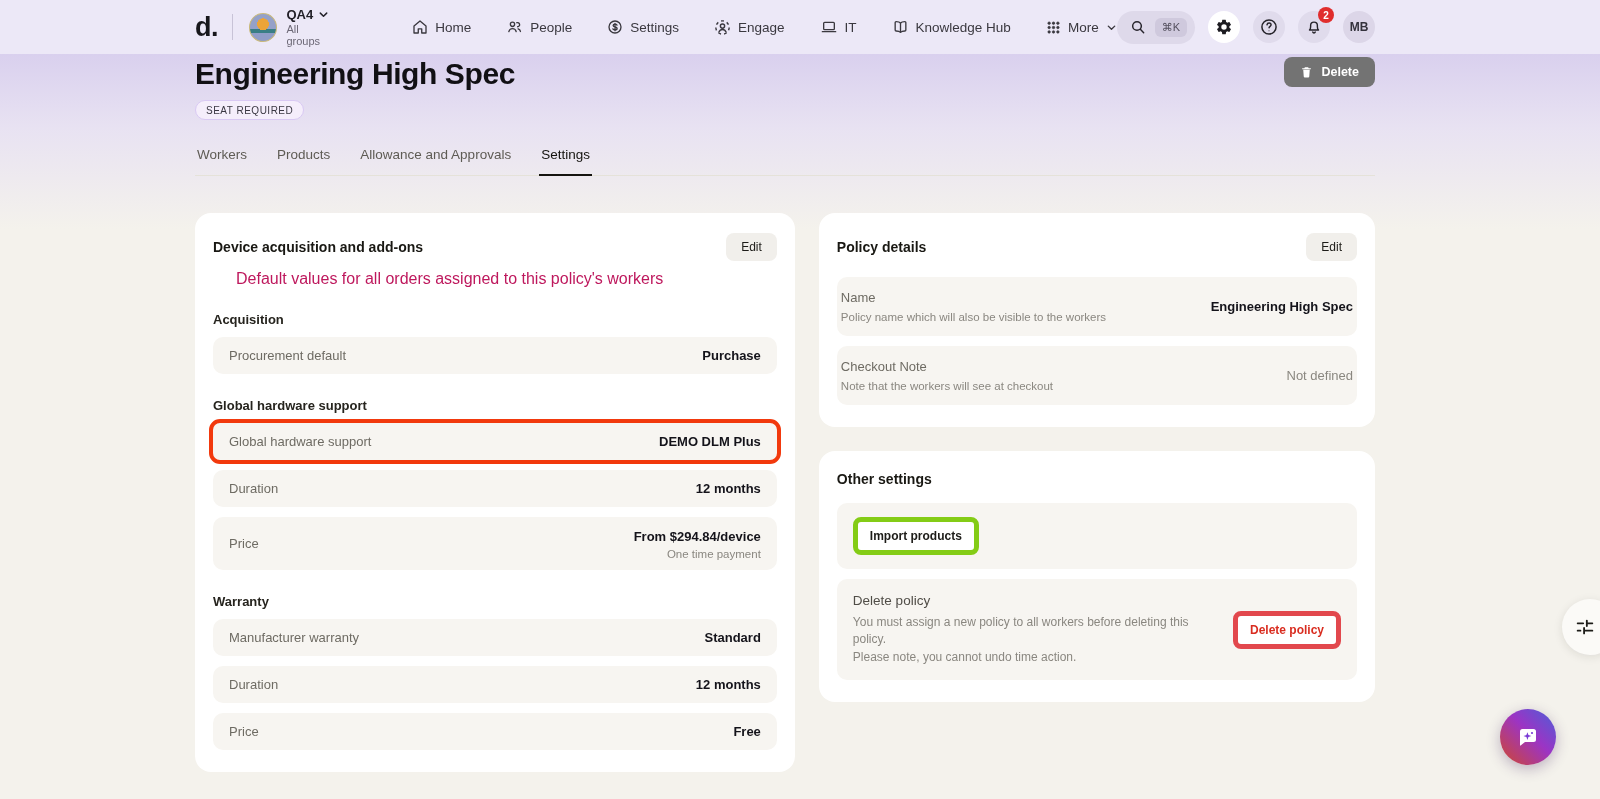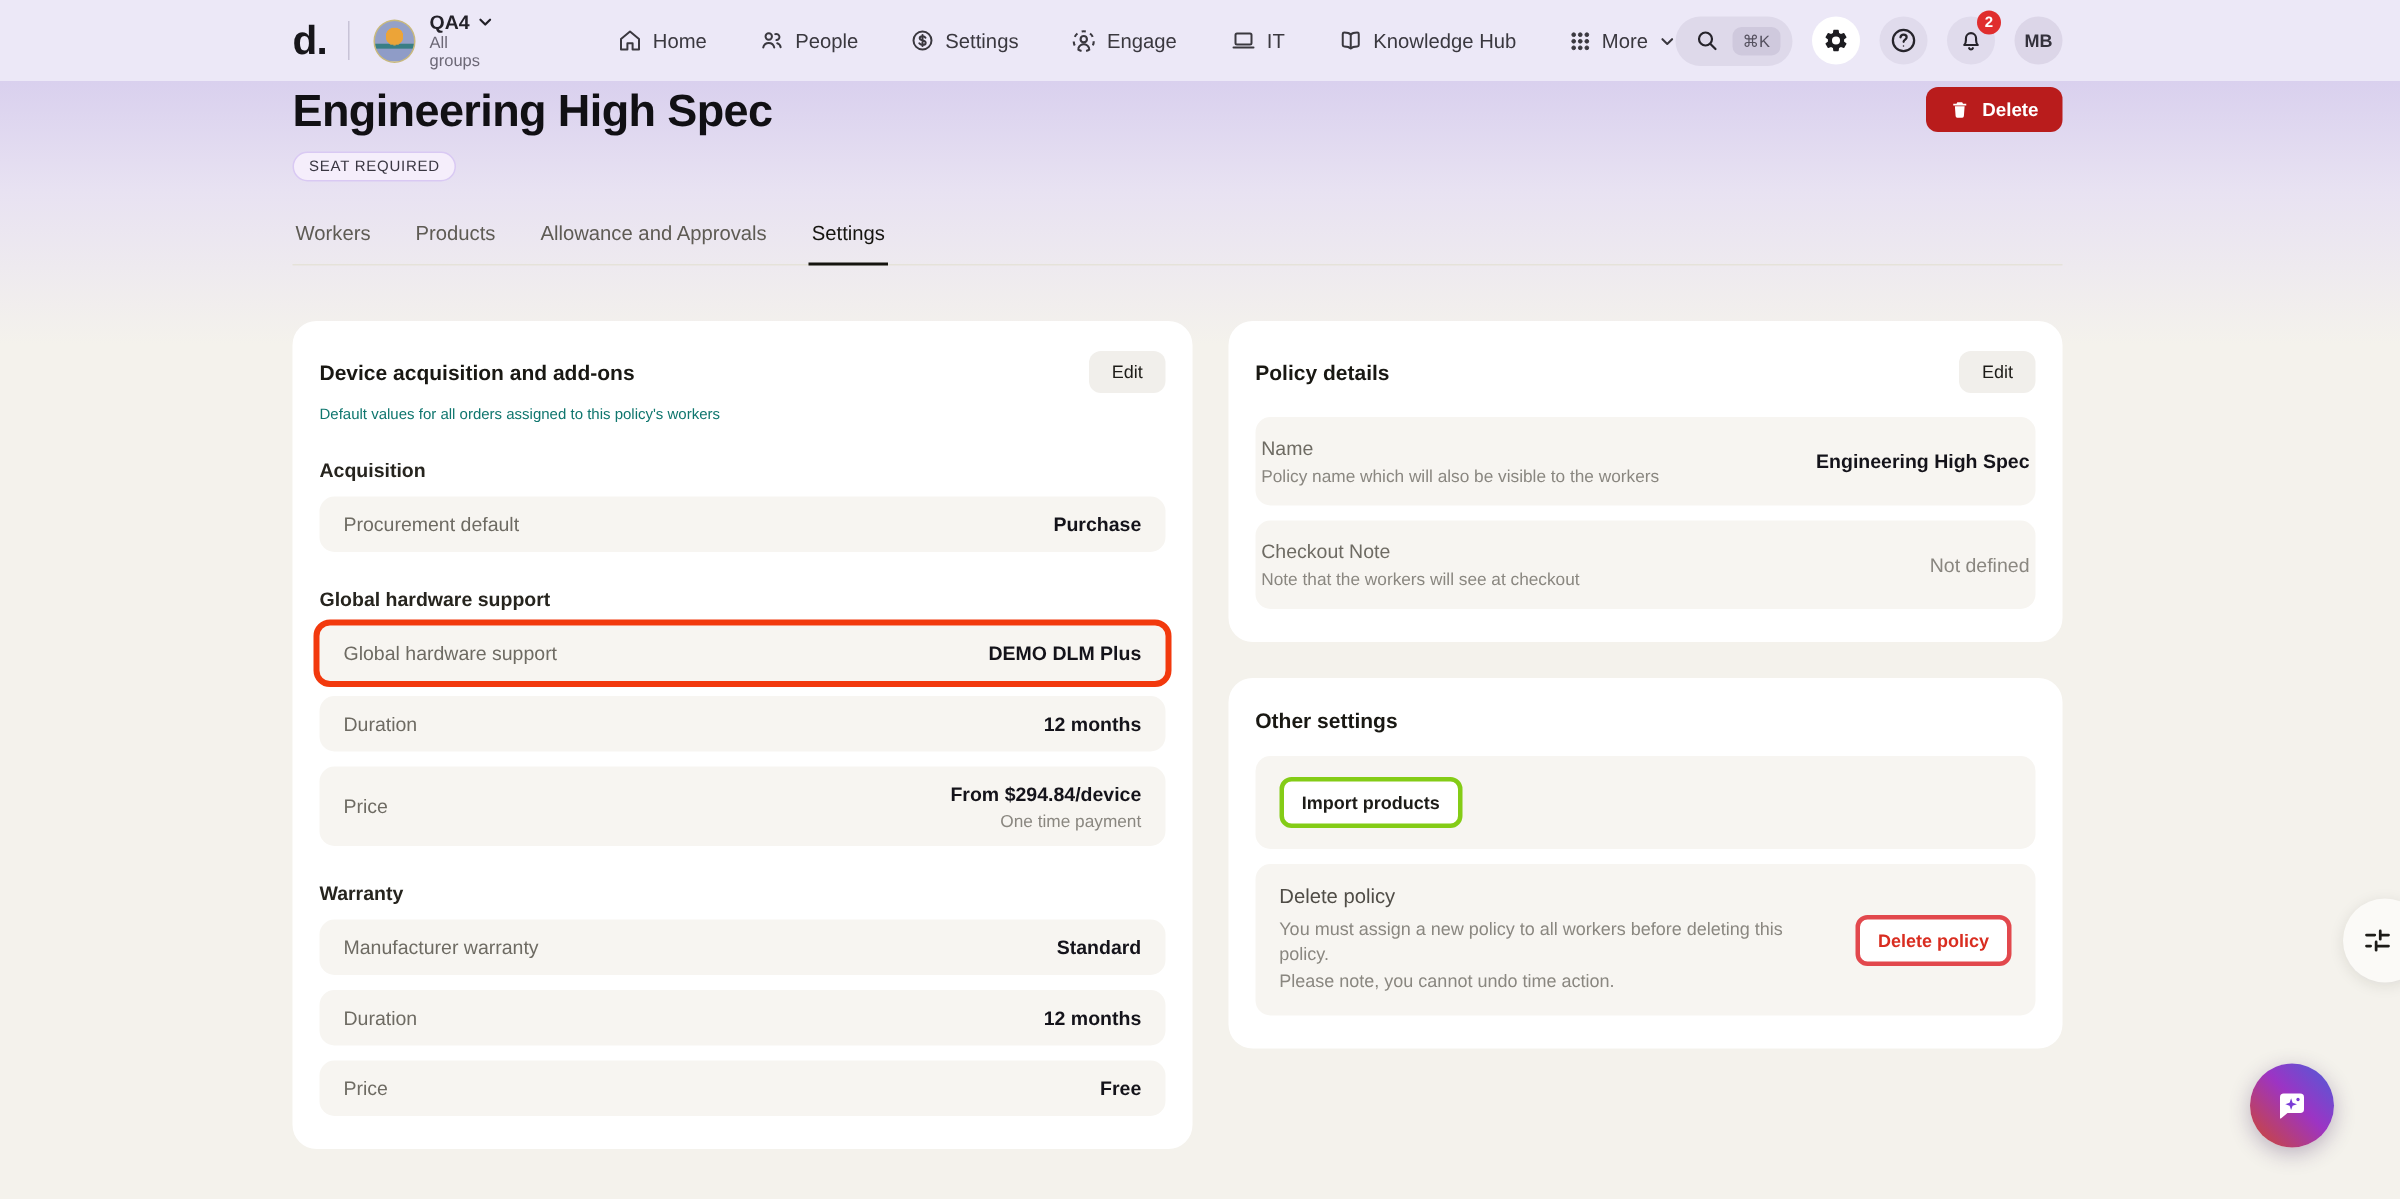--- a/index.html
+++ b/index.html
@@ -72,39 +72,39 @@
   .go-back { display: inline-flex; align-items: center; gap: 8px; margin-top: 23px; font-size: 12px; font-weight: 700; color: #26241f; cursor: pointer; }
   .title-row { display: flex; align-items: flex-start; justify-content: space-between; margin-top: 16px; }
   .page-title { font-size: 30px; font-weight: 700; letter-spacing: -0.4px; color: #111014; }
   .seat-badge {
     display: inline-block; margin-top: 9px;
     background: #f5eefb; border: 1px solid #d9c9f3; border-radius: 999px;
     font-size: 10px; letter-spacing: 0.5px; color: #3a3742; padding: 4px 10px 3px;
   }
   .btn-delete {
     display: flex; align-items: center; gap: 8px;
-    background: #b91c1c; color: #fff; border: none; border-radius: 8px;
+    background: #737373; color: #fff; border: none; border-radius: 8px;
     font-size: 12.5px; font-weight: 600; padding: 8px 16px; cursor: pointer;
     font-family: inherit;
   }
 
   .tabs { display: flex; gap: 26px; margin-top: 27px; border-bottom: 1px solid #e5e2d9; }
   .tab { font-size: 13.5px; color: #5e5b54; padding: 0 2px 12px; cursor: pointer; border-bottom: 2px solid transparent; margin-bottom: -1px; }
   .tab.active { color: #15140f; font-weight: 500; border-bottom-color: #15140f; }
 
   .columns { display: flex; gap: 24px; margin-top: 37px; align-items: flex-start; }
   .card { background: #fff; border-radius: 16px; padding: 20px 18px 22px; width: 622px; }
 
   .card-head { display: flex; align-items: center; justify-content: space-between; }
   .card-title { font-size: 14px; font-weight: 700; color: #191813; }
   .btn-edit {
     background: #f1efeb; border: none; border-radius: 8px; padding: 7px 15px;
     font-size: 12px; color: #1d1c18; cursor: pointer; font-family: inherit;
   }
-  .card-sub { font-size: 10px; color: #0f766e; margin-top: 9px; }
+  .card-sub { font-size: 16px; color: #be185d; margin-top: 9px; margin-left: 23px; }
 
   .section-heading { font-size: 13px; font-weight: 700; color: #26241e; margin: 24px 0 10px; }
   .rows { display: flex; flex-direction: column; gap: 10px; }
   .row {
     background: #f7f5f1; border-radius: 10px; padding: 10px 16px; min-height: 37px;
     display: flex; align-items: center; justify-content: space-between; gap: 12px;
   }
   .row.highlighted { outline: 4px solid #f2390d; border-radius: 7px; }
   .row-label { font-size: 13px; color: #6e6b63; }
   .row-value { font-size: 13px; font-weight: 700; color: #14131a; text-align: right; }
@@ -122,21 +122,21 @@
   .info-value.muted { font-weight: 400; color: #8a8780; }
 
   .action-row {
     background: #f7f5f1; border-radius: 10px; padding: 14px 16px;
     display: flex; align-items: center; justify-content: space-between; gap: 16px;
   }
   .action-left { max-width: 400px; }
   .action-title { font-size: 13.5px; color: #504d47; }
   .action-desc { font-size: 12px; color: #8a8780; margin-top: 6px; line-height: 1.45; }
   .btn-outline {
-    background: #fff; border: 3px solid #84cc16; border-radius: 8px; padding: 7px 12px;
+    background: #fff; border: 5px solid #84cc16; border-radius: 8px; padding: 7px 12px;
     font-size: 12px; font-weight: 600; color: #1d1c18; cursor: pointer; white-space: nowrap;
     font-family: inherit;
   }
   .btn-outline.red { border-color: #e2484d; color: #d92d20; }
 
   .right-col { display: flex; flex-direction: column; gap: 24px; width: 578px; }
 
   
   .fab-tune {
     position: absolute; top: 599px; right: -18px; width: 56px; height: 56px; border-radius: 50%;

